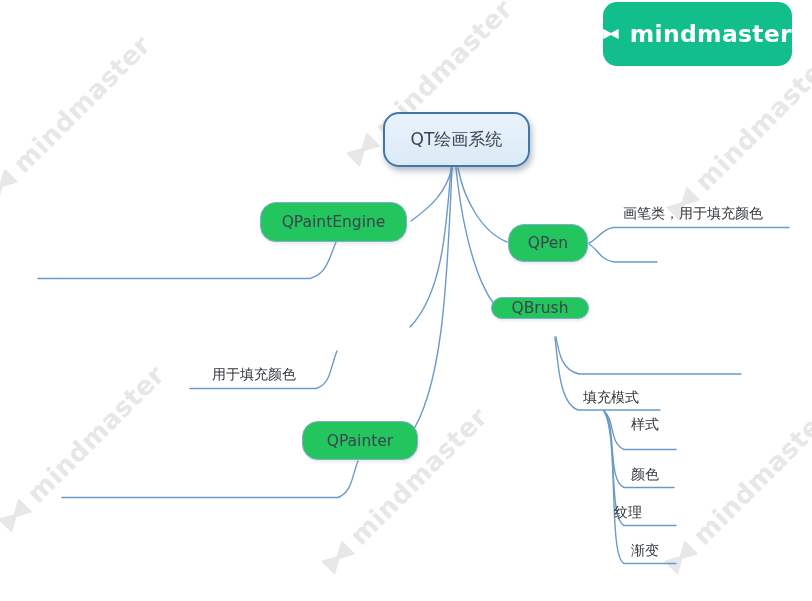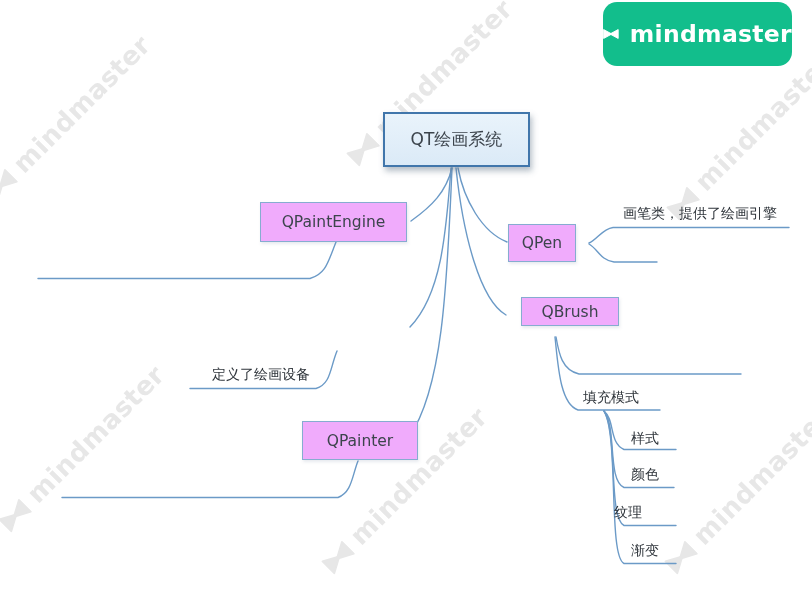--- a/index.html
+++ b/index.html
@@ -15,31 +15,31 @@
     color:#e7e7e7; font-size:26px; font-weight:700; letter-spacing:.5px;
     white-space:nowrap; z-index:0; user-select:none; pointer-events:none;
   }
   .wm svg { flex:0 0 auto; }
   
   svg.lines { position:absolute; left:0; top:0; z-index:1; }
   .branch { fill:none; stroke:#6b9ac7; stroke-width:1.4; stroke-linecap:round; }
   
   .node {
     position:absolute; z-index:2; display:flex; align-items:center; justify-content:center;
-    box-sizing:border-box; border-radius:0; color:#3c444c; white-space:nowrap;
+    box-sizing:border-box; border-radius:16px; color:#3c444c; white-space:nowrap;
     cursor:default;
   }
   .node.root {
     background:linear-gradient(#e9f3fb,#dbeaf7);
     border:2.5px solid #4176ab;
     font-size:17px;
     box-shadow:2px 4px 6px rgba(90,110,130,.45);
   }
   .node.child {
-    background:#f0abfc;
+    background:#22c55e;
     border:1.4px solid #86acd0;
     font-size:15.5px;
     box-shadow:1px 2px 3px rgba(120,140,160,.18);
   }
   
   .note {
     position:absolute; z-index:2; font-size:14px; color:#2f353b; white-space:nowrap;
   }
   
   .badge {
@@ -119,31 +119,31 @@
     <path class="branch" d="M604 411 C617 427 607 480 624 487.5 L674 487.5"></path>
     <path class="branch" d="M604 411 C618 432 608 518 624 525.5 L676 525.5"></path>
     <path class="branch" d="M604 411 C619 436 608 556 624 563.5 L676 563.5"></path>
   </svg>
 
   <div class="node root" style="left:383px; top:112px; width:147px; height:55px">QT绘画系统</div>
 
   <div class="node child" style="left:260px; top:202px; width:147px; height:40px">QPaintEngine</div>
   <div class="node child" style="left:302px; top:421px; width:116px; height:39px">QPainter</div>
 
-  <div class="node child" style="left:508px; top:224px; width:68px; height:38px">QPen</div>
-  <div class="node child" style="left:521px; top:297px; width:98px; height:29px">QBrush</div>
+  <div class="node child" style="left:508px; top:224px; width:80px; height:38px">QPen</div>
+  <div class="node child" style="left:491px; top:297px; width:98px; height:22px">QBrush</div>
 
-  <div class="note" style="left:212px; top:366px">定义了绘画设备</div>
+  <div class="note" style="left:212px; top:366px">用于填充颜色</div>
 
-  <div class="note" style="left:623px; top:205px">画笔类，提供了绘画引擎</div>
+  <div class="note" style="left:623px; top:205px">画笔类，用于填充颜色</div>
   <div class="note" style="left:620px; top:246px"></div>
 
   <div class="note" style="left:583px; top:389px">填充模式</div>
 
-  <div class="note" style="left:631px; top:430px">样式</div>
+  <div class="note" style="left:631px; top:416px">样式</div>
   <div class="note" style="left:631px; top:466px">颜色</div>
   <div class="note" style="left:614px; top:504px">纹理</div>
   <div class="note" style="left:631px; top:542px">渐变</div>
 
   <div class="badge">
     <svg width="37" height="26" viewBox="0 0 50 34">
       <path d="M2 3 L28 17 L2 31 Z" fill="#ffffff" stroke="#ffffff" stroke-width="3" stroke-linejoin="round"></path>
       <path d="M48 3 L22 17 L48 31 Z" fill="#ffffff" stroke="#ffffff" stroke-width="3" stroke-linejoin="round"></path>
     </svg>
     <span class="brand-text">mindmaster</span>

